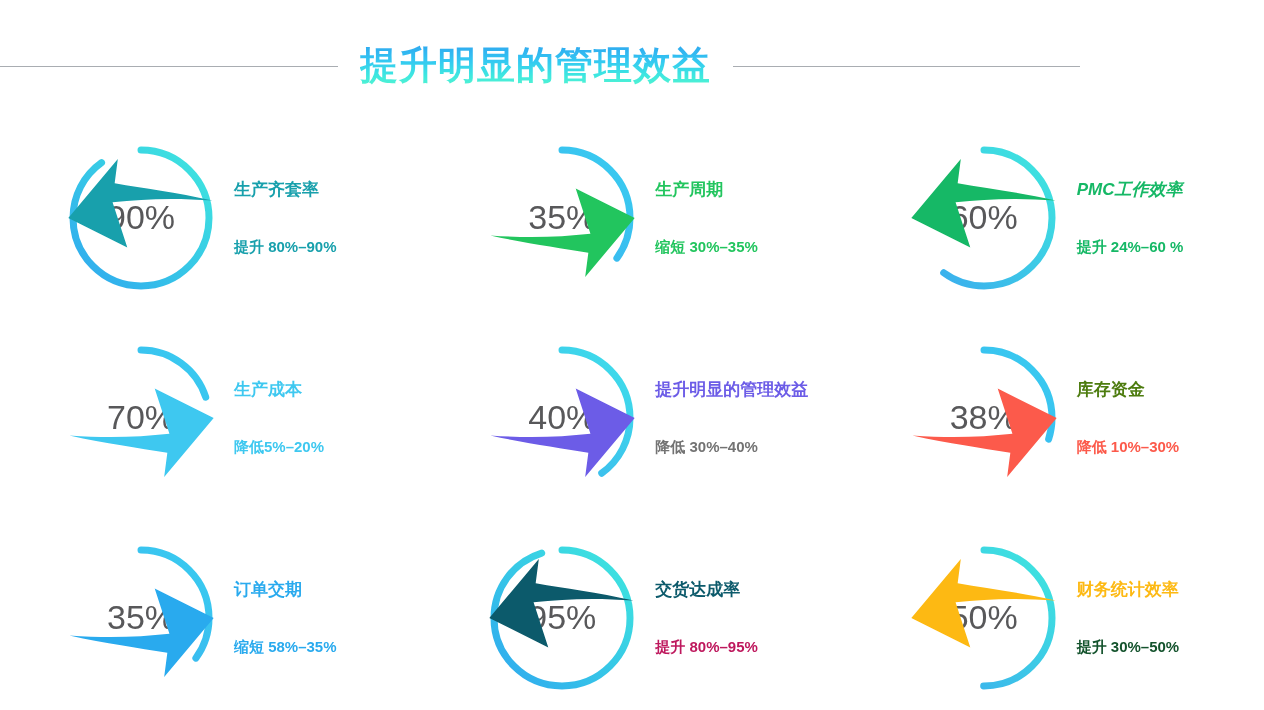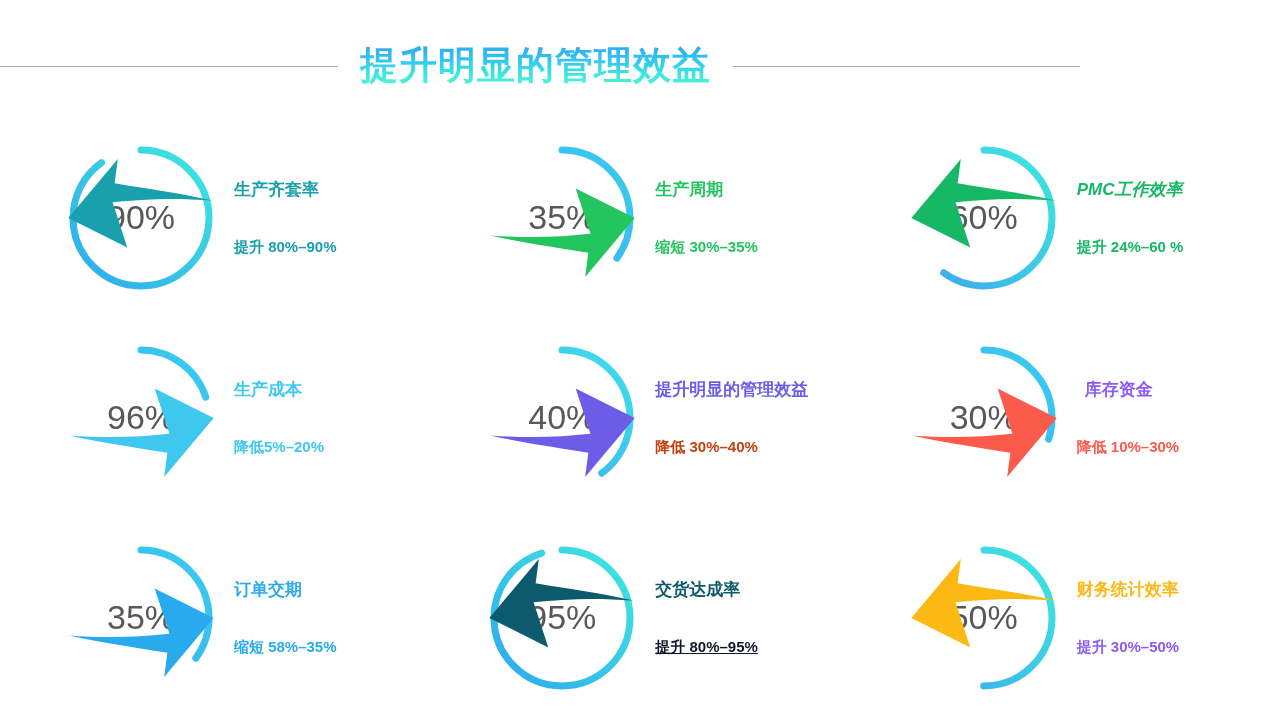--- a/index.html
+++ b/index.html
@@ -211,21 +211,21 @@
         <svg viewBox="0 0 158 158">
           <defs>
             <linearGradient id="arcgrad3" x1="0" y1="0" x2="1" y2="1">
               <stop offset="0%" stop-color="#3aa9ef"></stop>
               <stop offset="100%" stop-color="#39cdf0"></stop>
             </linearGradient>
           </defs>
           <circle cx="79" cy="79" r="68" fill="none" stroke="url(#arcgrad3)" stroke-width="7" stroke-linecap="round" stroke-dasharray="85.45132017764239 427.2566008882119"></circle>
         </svg>
         <div class="gauge-center">
-          <div class="gauge-value">96%</div>
+          <div class="gauge-value">70%</div>
           <svg class="arrow-icon" viewBox="0 0 26 30">
             <path d="M13.0 1.2 L24.2 10.6 L19.6 10.0 C18.6 15.6 17.9 21.6 16.3 28.6 C16.9 21.2 16.6 15.4 16.0 9.6 L7.4 12.4 Z" fill="#3ec8f0" transform="rotate(180 13 15)"></path>
           </svg>
         </div>
       </div>
       <div class="card-text">
         <div class="metric-label" style="color: rgb(62, 200, 240);">生产成本</div>
         <div class="metric-delta" style="color: rgb(62, 200, 240);">降低5%–20%</div>
       </div>
     </div>
@@ -242,43 +242,43 @@
         </svg>
         <div class="gauge-center">
           <div class="gauge-value">40%</div>
           <svg class="arrow-icon" viewBox="0 0 26 30">
             <path d="M13.0 1.2 L24.2 10.6 L19.6 10.0 C18.6 15.6 17.9 21.6 16.3 28.6 C16.9 21.2 16.6 15.4 16.0 9.6 L7.4 12.4 Z" fill="#6c5ce7" transform="rotate(180 13 15)"></path>
           </svg>
         </div>
       </div>
       <div class="card-text">
         <div class="metric-label" style="color: rgb(108, 92, 231);">提升明显的管理效益</div>
-        <div class="metric-delta" style="color: #c2410c;">降低 30%–40%</div>
+        <div class="metric-delta" style="color: #737373;">降低 30%–40%</div>
       </div>
     </div>
     <div class="card">
       <div class="gauge">
         <svg viewBox="0 0 158 158">
           <defs>
             <linearGradient id="arcgrad5" x1="0" y1="0" x2="1" y2="1">
               <stop offset="0%" stop-color="#3aa9ef"></stop>
               <stop offset="100%" stop-color="#39cdf0"></stop>
             </linearGradient>
           </defs>
           <circle cx="79" cy="79" r="68" fill="none" stroke="url(#arcgrad5)" stroke-width="7" stroke-linecap="round" stroke-dasharray="128.17698026646357 427.2566008882119"></circle>
         </svg>
         <div class="gauge-center">
-          <div class="gauge-value">30%</div>
+          <div class="gauge-value">38%</div>
           <svg class="arrow-icon" viewBox="0 0 26 30">
             <path d="M13.0 1.2 L24.2 10.6 L19.6 10.0 C18.6 15.6 17.9 21.6 16.3 28.6 C16.9 21.2 16.6 15.4 16.0 9.6 L7.4 12.4 Z" fill="#fc5a4b" transform="rotate(180 13 15)"></path>
           </svg>
         </div>
       </div>
       <div class="card-text">
-        <div class="metric-label" style="color: #8b5cf6; margin-left: 8px;">库存资金</div>
+        <div class="metric-label" style="color: #4d7c0f;">库存资金</div>
         <div class="metric-delta" style="color: rgb(252, 90, 75);">降低 10%–30%</div>
       </div>
     </div>
     <div class="card">
       <div class="gauge">
         <svg viewBox="0 0 158 158">
           <defs>
             <linearGradient id="arcgrad6" x1="0" y1="0" x2="1" y2="1">
               <stop offset="0%" stop-color="#3aa9ef"></stop>
               <stop offset="100%" stop-color="#39cdf0"></stop>
@@ -311,21 +311,21 @@
         </svg>
         <div class="gauge-center">
           <div class="gauge-value">95%</div>
           <svg class="arrow-icon" viewBox="0 0 26 30">
             <path d="M13.0 1.2 L24.2 10.6 L19.6 10.0 C18.6 15.6 17.9 21.6 16.3 28.6 C16.9 21.2 16.6 15.4 16.0 9.6 L7.4 12.4 Z" fill="#0c5a6b"></path>
           </svg>
         </div>
       </div>
       <div class="card-text">
         <div class="metric-label" style="color: rgb(12, 90, 107);">交货达成率</div>
-        <div class="metric-delta" style="color: #0f172a; text-decoration: underline;">提升 80%–95%</div>
+        <div class="metric-delta" style="color: #be185d;">提升 80%–95%</div>
       </div>
     </div>
     <div class="card">
       <div class="gauge">
         <svg viewBox="0 0 158 158">
           <defs>
             <linearGradient id="arcgrad8" x1="0" y1="0" x2="1" y2="1">
               <stop offset="0%" stop-color="#3aa9ef"></stop>
               <stop offset="100%" stop-color="#3fe8de"></stop>
             </linearGradient>
@@ -334,16 +334,16 @@
         </svg>
         <div class="gauge-center">
           <div class="gauge-value">50%</div>
           <svg class="arrow-icon" viewBox="0 0 26 30">
             <path d="M13.0 1.2 L24.2 10.6 L19.6 10.0 C18.6 15.6 17.9 21.6 16.3 28.6 C16.9 21.2 16.6 15.4 16.0 9.6 L7.4 12.4 Z" fill="#fdb913"></path>
           </svg>
         </div>
       </div>
       <div class="card-text">
         <div class="metric-label" style="color: rgb(253, 185, 19);">财务统计效率</div>
-        <div class="metric-delta" style="color: #8b5cf6;">提升 30%–50%</div>
+        <div class="metric-delta" style="color: #14532d;">提升 30%–50%</div>
       </div>
     </div>
   </div>
 
 </body></html>

